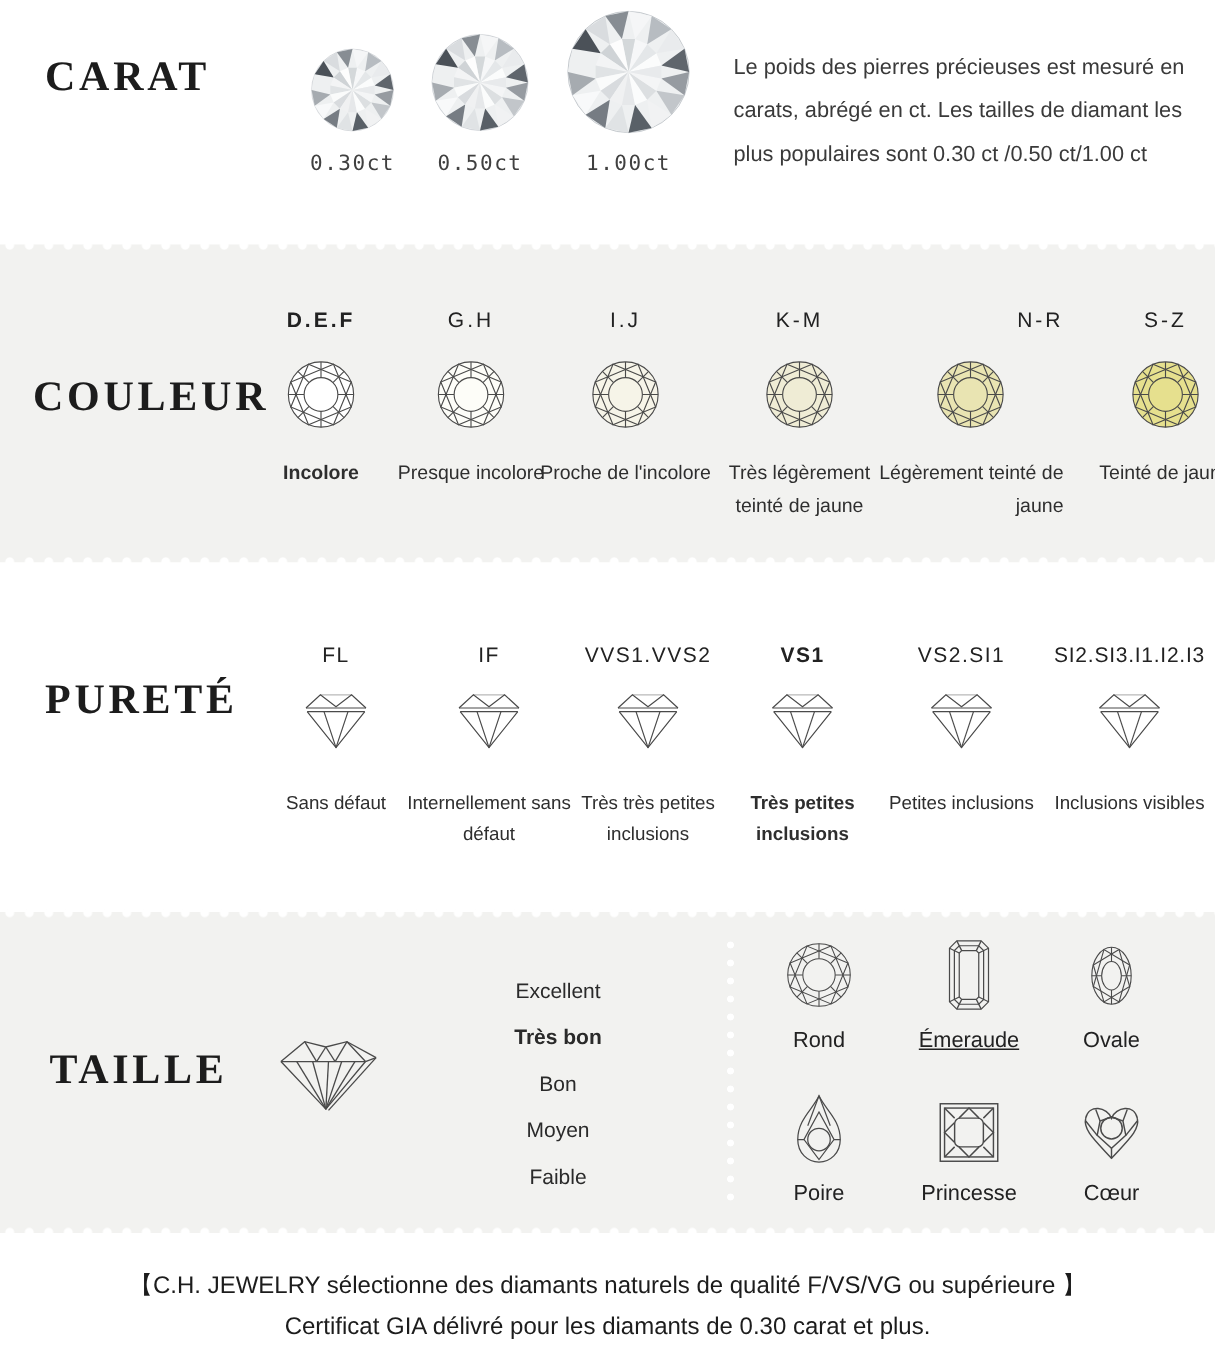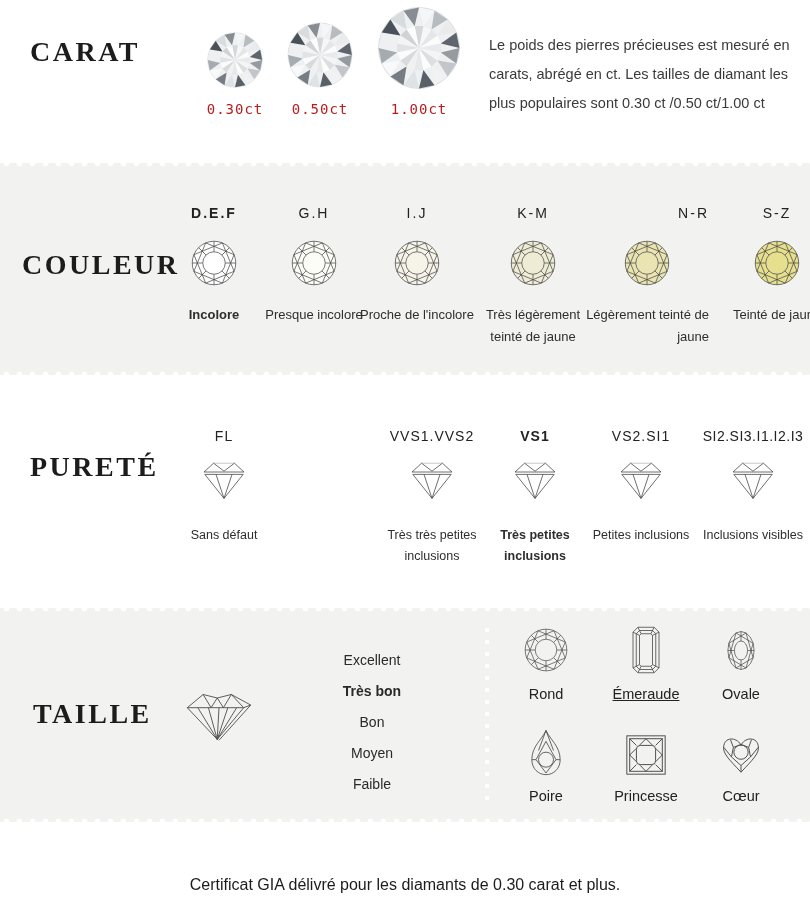--- a/index.html
+++ b/index.html
@@ -22,21 +22,21 @@
     background-image:radial-gradient(circle 3.2px at 50% 50%, #ffffff 2.7px, rgba(255,255,255,0) 3.2px);
     background-size:13px 9px; background-repeat:repeat-x; pointer-events:none; }
   .gray::before { top:-4px; } .gray::after { bottom:-4px; }
 
   .abs { position:absolute; }
 
   
   .carat-title { left:30px; top:36px; }
   .carat-diamond { position:absolute; }
   .carat-label { position:absolute; top:101px; width:120px; text-align:center;
-    font-family:"DejaVu Sans Mono", monospace; font-size:14px; letter-spacing:1px; color:#b91c1c; }
+    font-family:"DejaVu Sans Mono", monospace; font-size:14px; letter-spacing:1px; color:#404040; }
   .carat-desc { left:489px; top:31px; width:302px; font-size:14.5px; line-height:29px; color:#3a3a3a; }
 
   
   .col { position:absolute; text-align:center; }
   .g-code { font-size:14px; letter-spacing:2px; color:#222; white-space:nowrap; }
   .g-code.bold, .bold { font-weight:bold; }
   .g-desc { font-size:13px; line-height:22px; color:#2e2e2e; }
   .c-icon { position:absolute; left:50%; transform:translateX(-50%); }
 
   .couleur-col { width:124px; top:0; height:212px; }
@@ -297,20 +297,27 @@
   <section class="sec-purete">
     <div class="abs serif-title purete-title">PURETÉ</div>
 
     <div class="col purete-col" style="left:166px;">
       <div class="g-code">FL</div>
       <svg class="c-icon" width="48" height="42">
           <use href="#sv"></use>
         </svg>
       <div class="g-desc">Sans défaut</div>
     </div>
+    <div class="col purete-col" style="left:268px;">
+      <div class="g-code">IF</div>
+      <svg class="c-icon" width="48" height="42">
+          <use href="#sv"></use>
+        </svg>
+      <div class="g-desc">Internellement sans défaut</div>
+    </div>
     <div class="col purete-col" style="left:374px;">
       <div class="g-code">VVS1.VVS2</div>
       <svg class="c-icon" width="48" height="42">
           <use href="#sv"></use>
         </svg>
       <div class="g-desc">Très très petites inclusions</div>
     </div>
     <div class="col purete-col" style="left:477px;">
       <div class="g-code bold">VS1</div>
       <svg class="c-icon" width="48" height="42">
@@ -383,16 +390,17 @@
     </div>
     <div class="shape-cell" style="left:691px; top:0;">
       <svg class="c-icon" style="top:126px;" width="46" height="42">
           <use href="#heart"></use>
         </svg>
       <div class="shape-label" style="top:180px;">Cœur</div>
     </div>
   </section>
 
   <section class="sec-footer">
+    <div class="foot-line foot1">【C.H. JEWELRY sélectionne des diamants naturels de qualité F/VS/VG ou supérieure 】</div>
     <div class="foot-line foot2">Certificat GIA délivré pour les diamants de 0.30 carat et plus.</div>
   </section>
 
 </div>
 
 </body></html>

